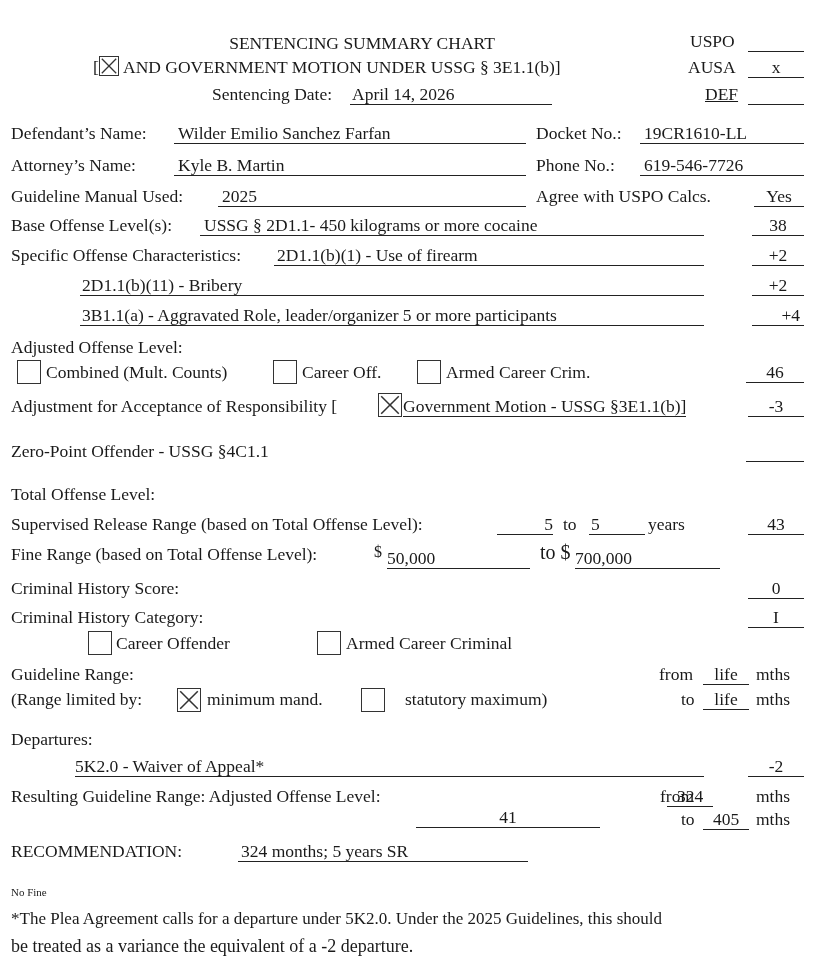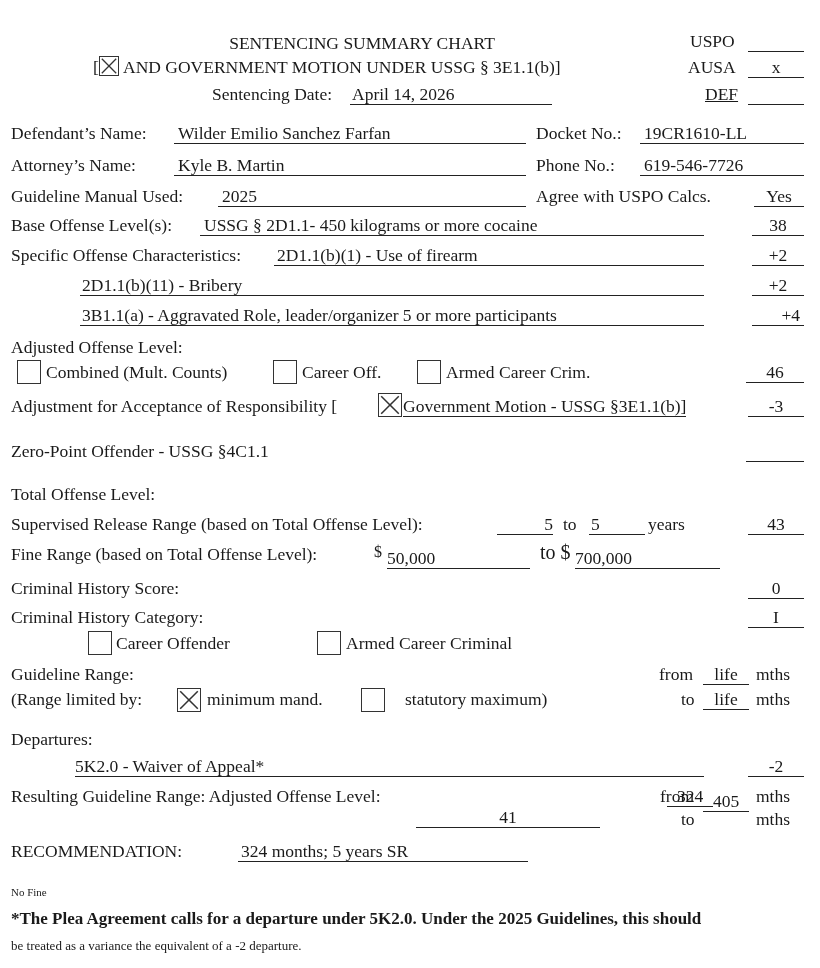--- a/index.html
+++ b/index.html
@@ -142,21 +142,21 @@
 <div class="abs" style="top:729px;left:11px;">Departures:</div>
 <div class="fill" style="top:756px;left:75px;width:629px;"><span>5K2.0 - Waiver of Appeal*</span></div>
 <div class="fill center" style="top:756px;left:748px;width:56px;">-2</div>
 
 <div class="abs" style="top:786px;left:11px;">Resulting Guideline Range: Adjusted Offense Level:</div>
 <div class="fill center" style="top:786px;left:416px;width:184px;margin-top:21px;">41</div>
 <div class="abs" style="top:786px;left:660px;">from</div>
 <div class="fill center" style="top:786px;left:667px;width:46px;">324</div>
 <div class="abs" style="top:786px;left:756px;">mths</div>
 <div class="abs" style="top:809px;left:681px;">to</div>
-<div class="fill center" style="top:791px;left:703px;width:46px;">405</div>
+<div class="fill center" style="top:809px;left:703px;width:46px;">405</div>
 <div class="abs" style="top:809px;left:756px;">mths</div>
 
 <div class="abs" style="top:841px;left:11px;">RECOMMENDATION:</div>
 <div class="fill" style="top:841px;left:238px;width:290px;"><span style="padding-left:3px;">324 months; 5 years SR</span></div>
 
 <div class="abs" style="top:882px;left:11px;font-size:11px;">No Fine</div>
-<div class="abs" style="top:909px;left:11px;font-size:17px;font-weight:bold;">*The Plea Agreement calls for a departure under 5K2.0. Under the 2025 Guidelines, this should</div>
-<div class="abs" style="top:936px;left:11px;font-size:13px;">be treated as a variance the equivalent of a -2 departure.</div>
+<div class="abs" style="top:909px;left:11px;font-size:17px;">*The Plea Agreement calls for a departure under 5K2.0. Under the 2025 Guidelines, this should</div>
+<div class="abs" style="top:936px;left:11px;font-size:18px;">be treated as a variance the equivalent of a -2 departure.</div>
 
 </body></html>

